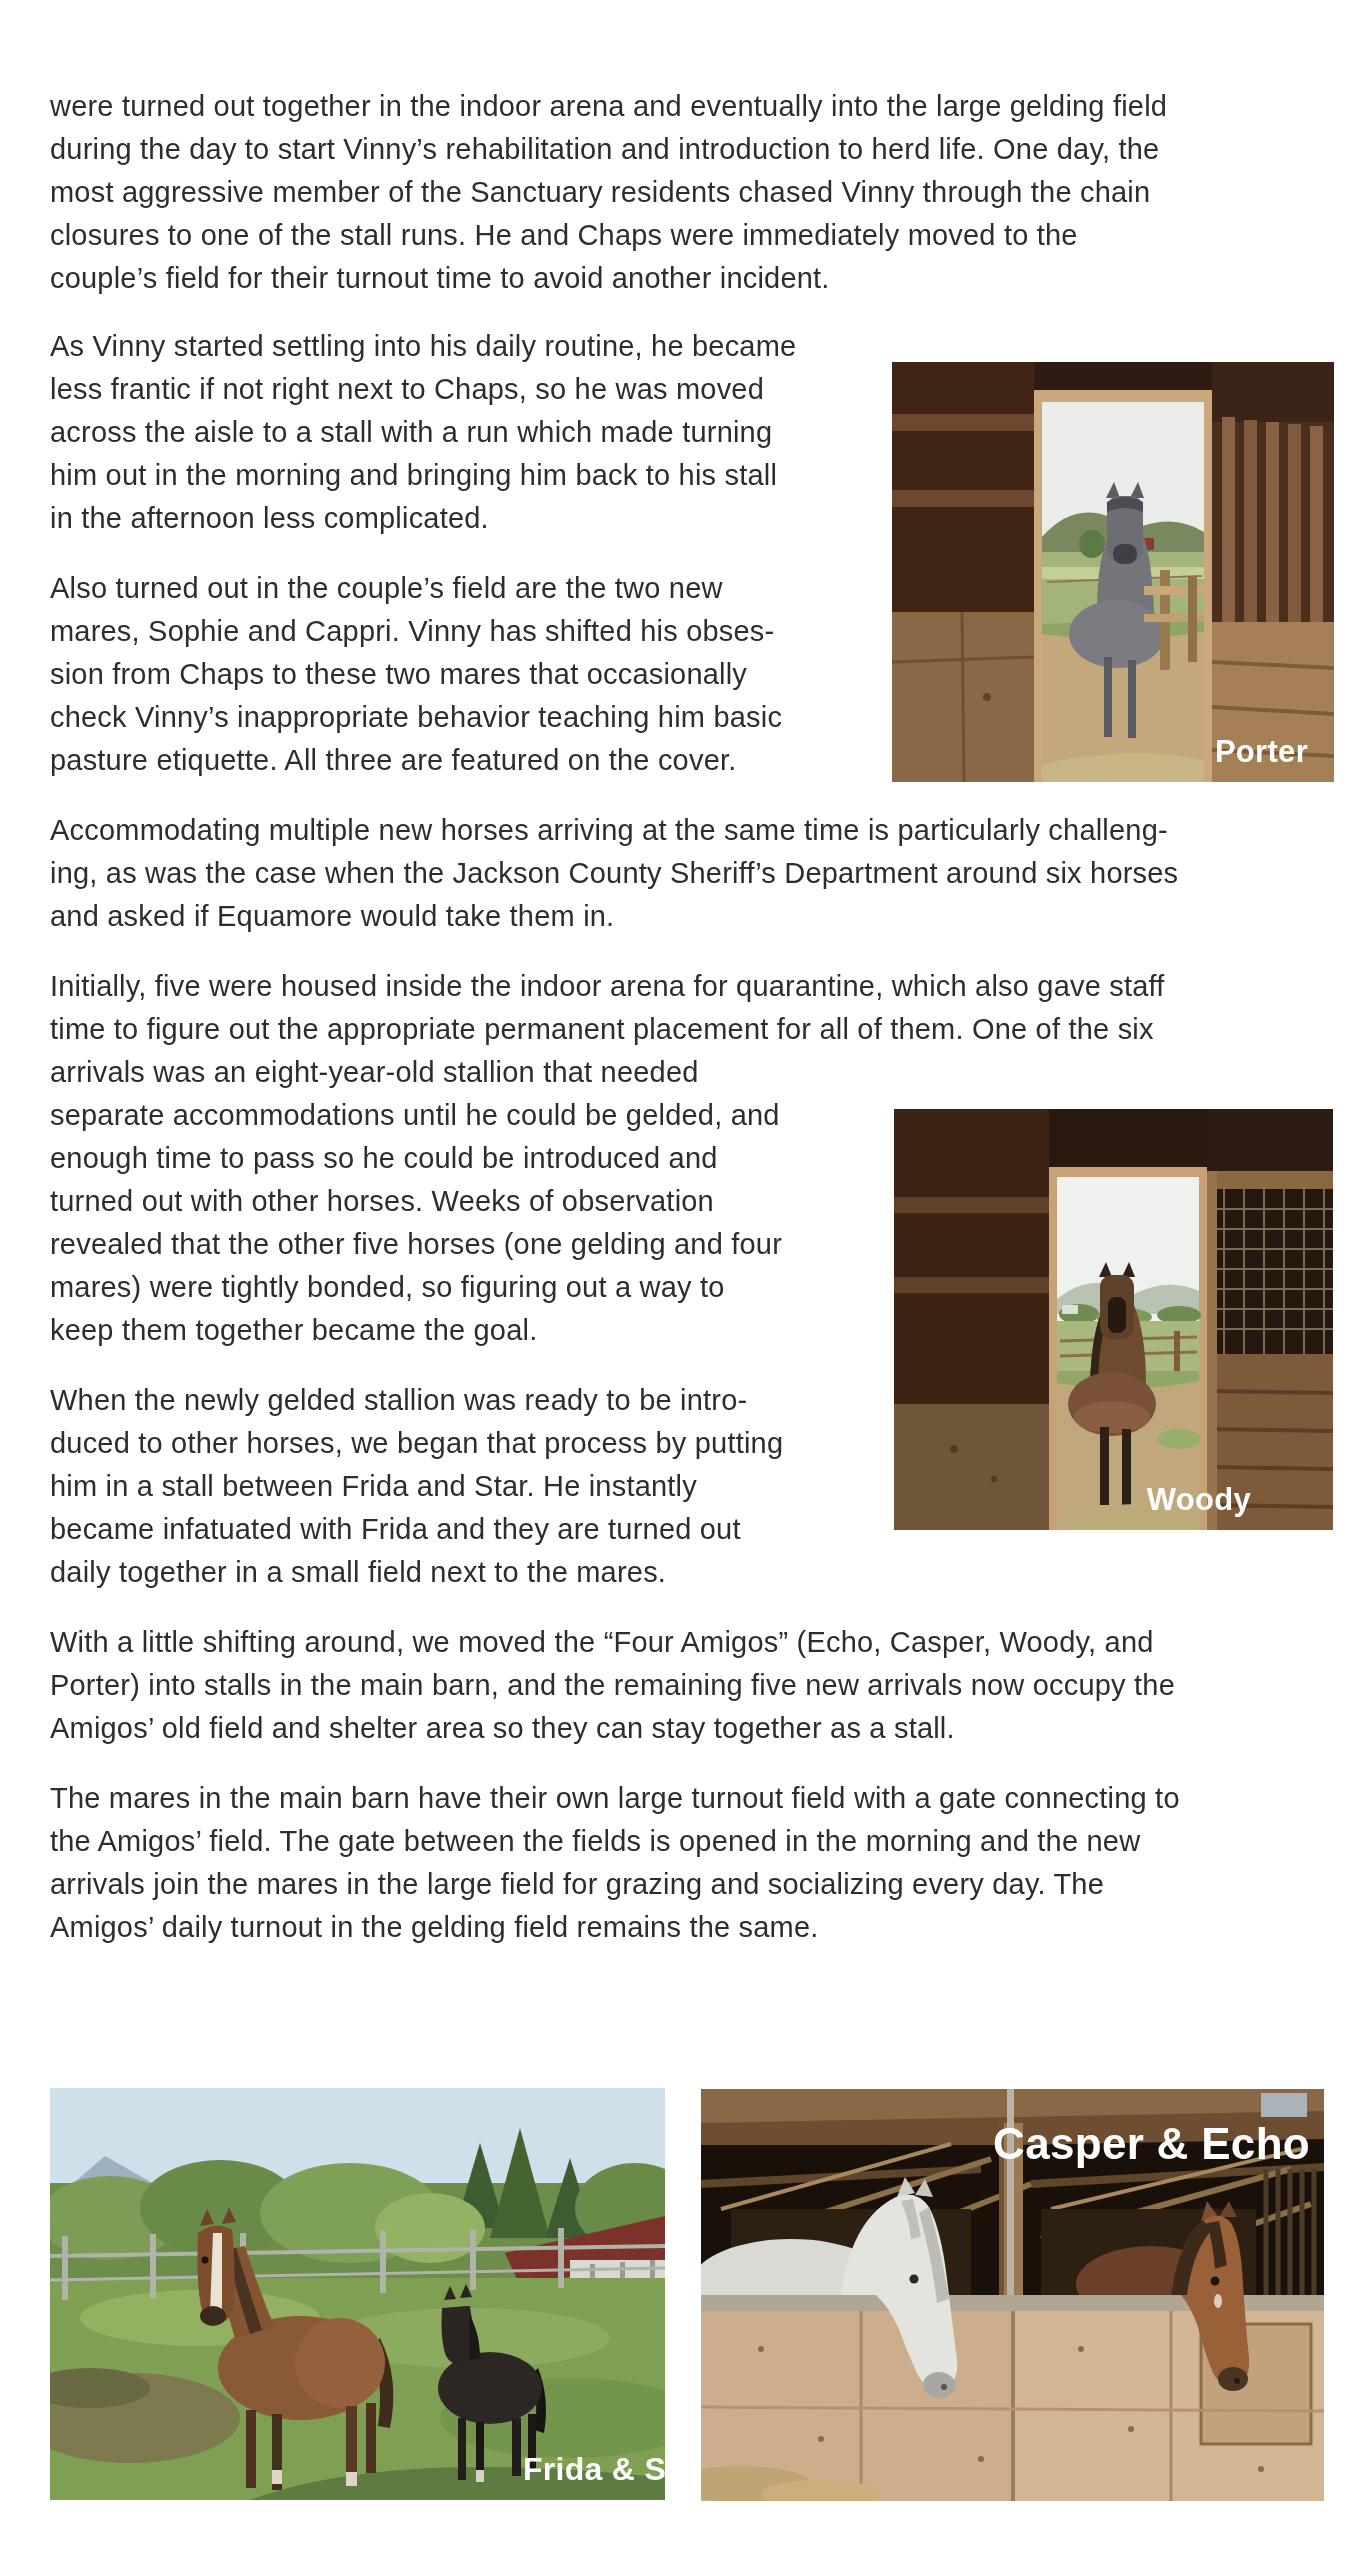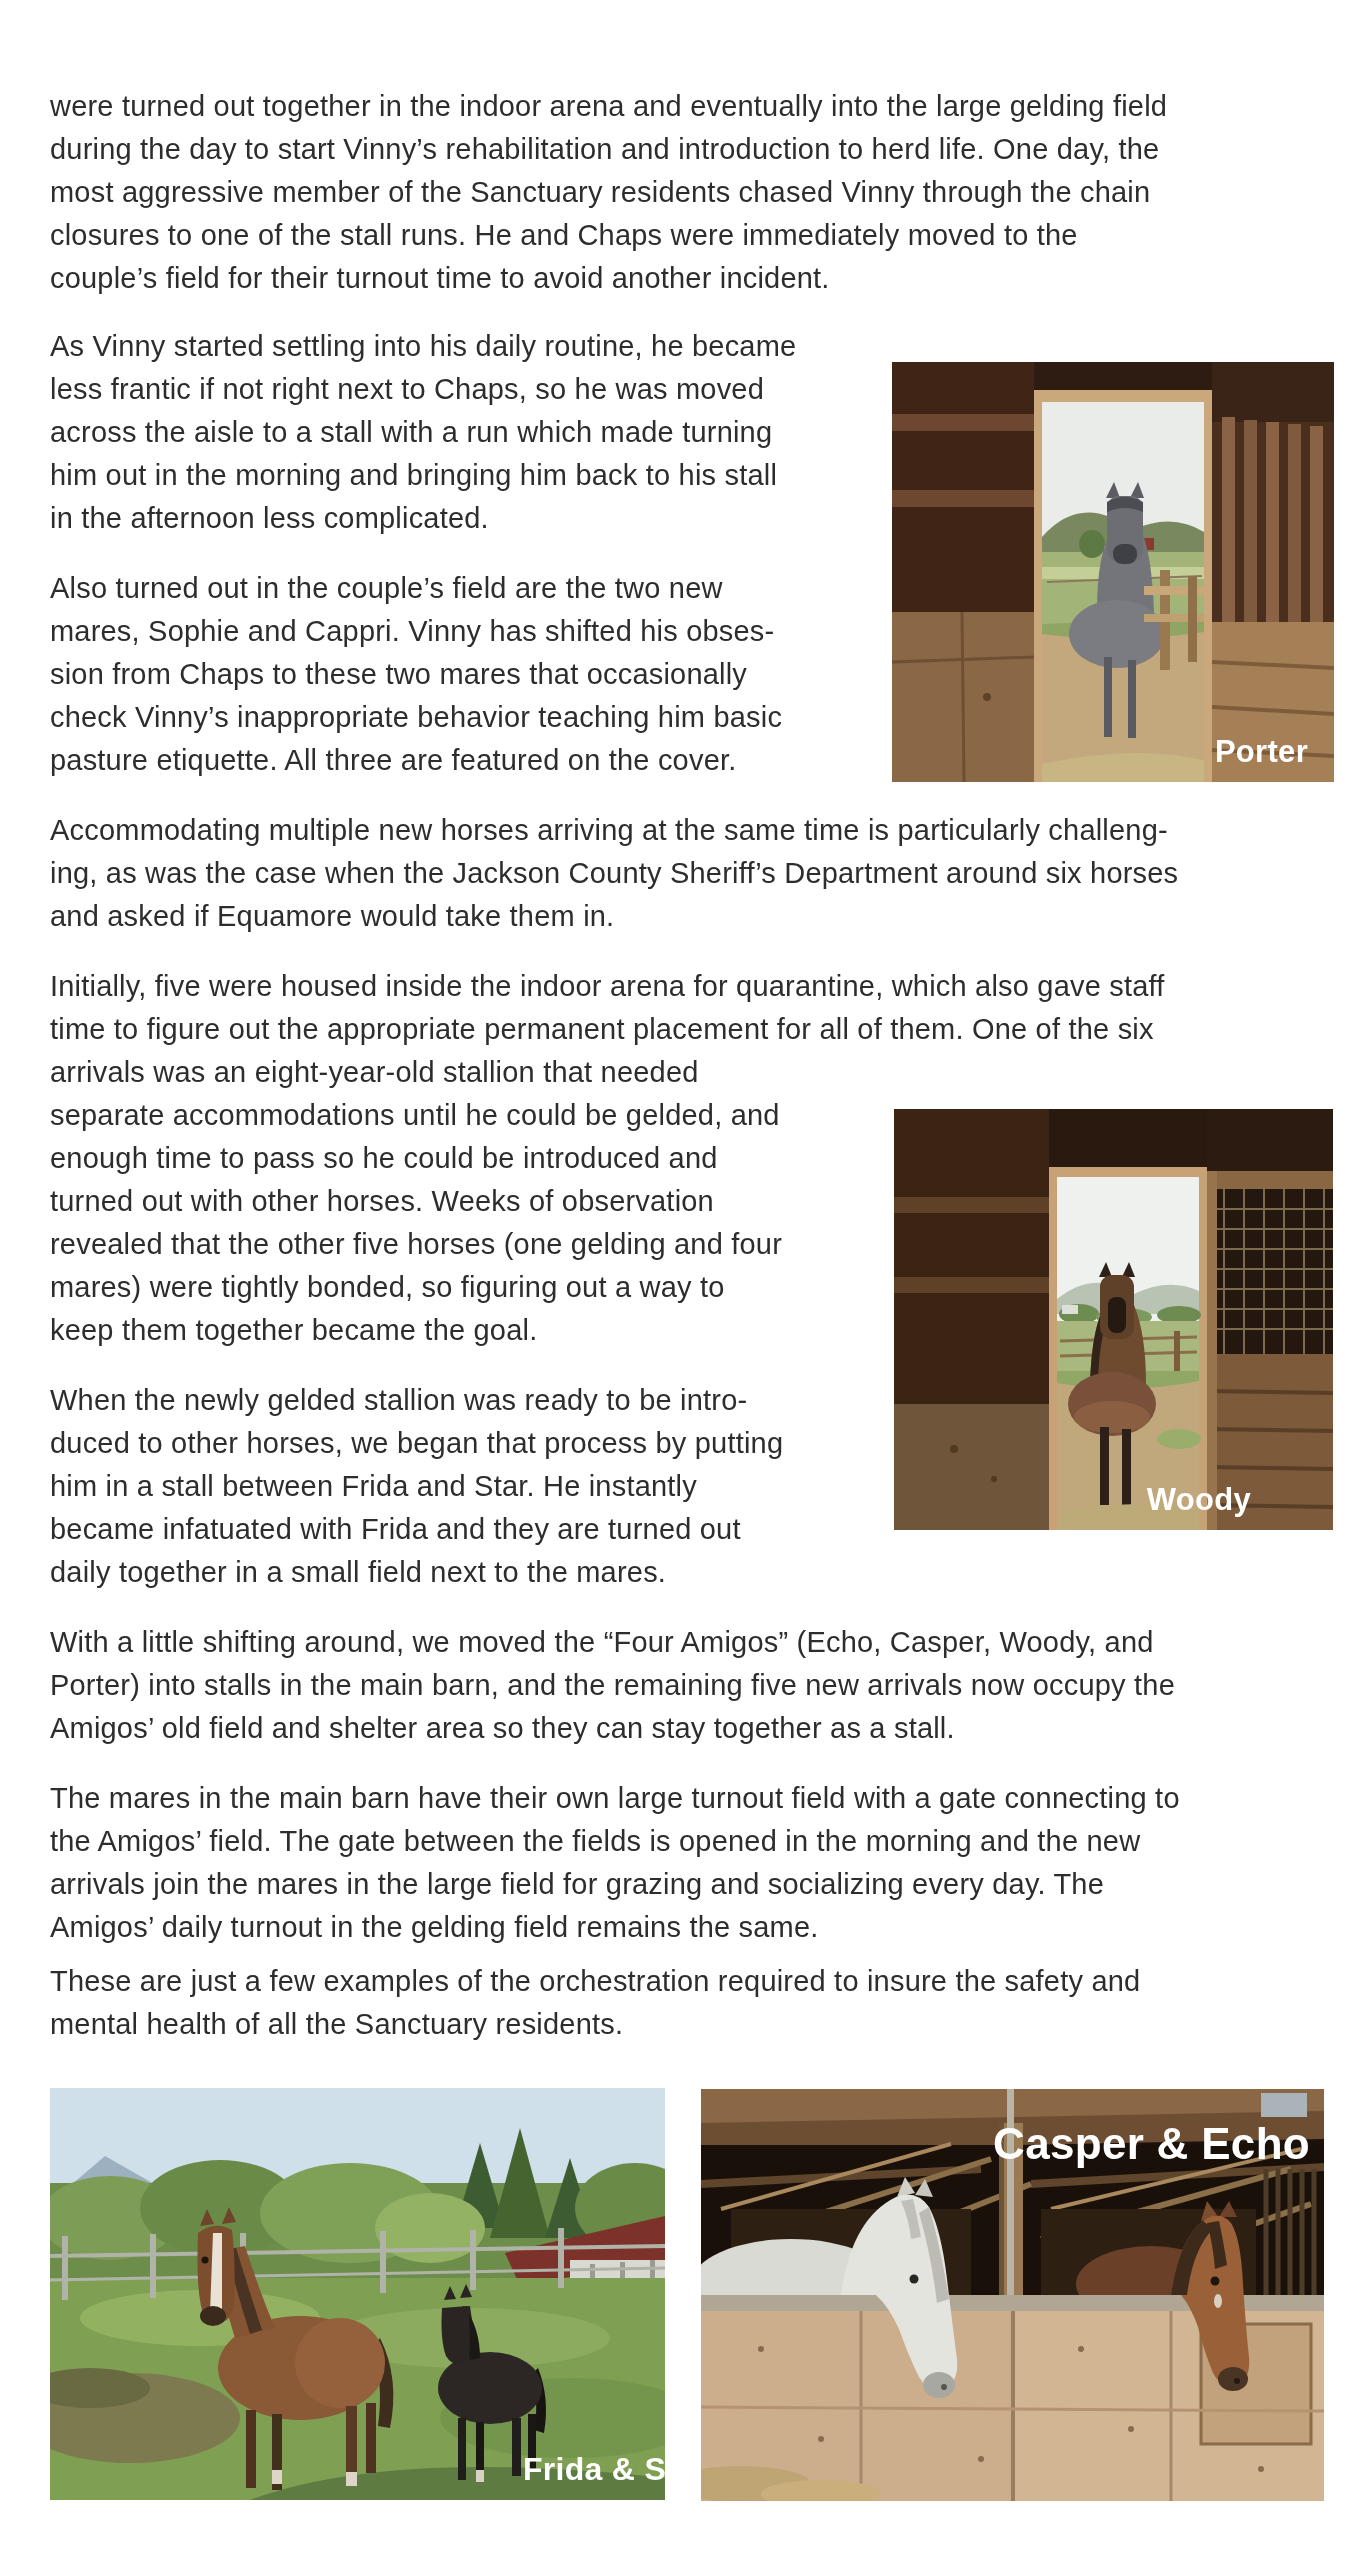--- a/index.html
+++ b/index.html
@@ -72,22 +72,20 @@
 him in a stall between Frida and Star. He instantly
 became infatuated with Frida and they are turned out
 daily together in a small field next to the mares.</div>
   <div class="para" style="top:1621px">With a little shifting around, we moved the “Four Amigos” (Echo, Casper, Woody, and
 Porter) into stalls in the main barn, and the remaining five new arrivals now occupy the
 Amigos’ old field and shelter area so they can stay together as a stall.</div>
   <div class="para" style="top:1777px">The mares in the main barn have their own large turnout field with a gate connecting to
 the Amigos’ field. The gate between the fields is opened in the morning and the new
 arrivals join the mares in the large field for grazing and socializing every day. The
 Amigos’ daily turnout in the gelding field remains the same.</div>
-  <div class="para" style="top:1960px">These are just a few examples of the orchestration required to insure the safety and
-mental health of all the Sanctuary residents.</div>
 
   <figure class="photo" style="left:888px;top:358px;width:442px;height:420px">
     <svg viewBox="0 0 442 420" width="442" height="420">
       <rect width="442" height="420" fill="#2e1c12"></rect>
       <g>
         <rect x="0" y="0" width="142" height="420" fill="#402517"></rect>
         <rect x="0" y="52" width="142" height="17" fill="#6d4730"></rect>
         <rect x="0" y="128" width="142" height="17" fill="#6d4730"></rect>
         <rect x="0" y="250" width="142" height="170" fill="#8a6845"></rect>
         <line x1="0" y1="300" x2="142" y2="295" stroke="#6e4f33" stroke-width="3"></line>

